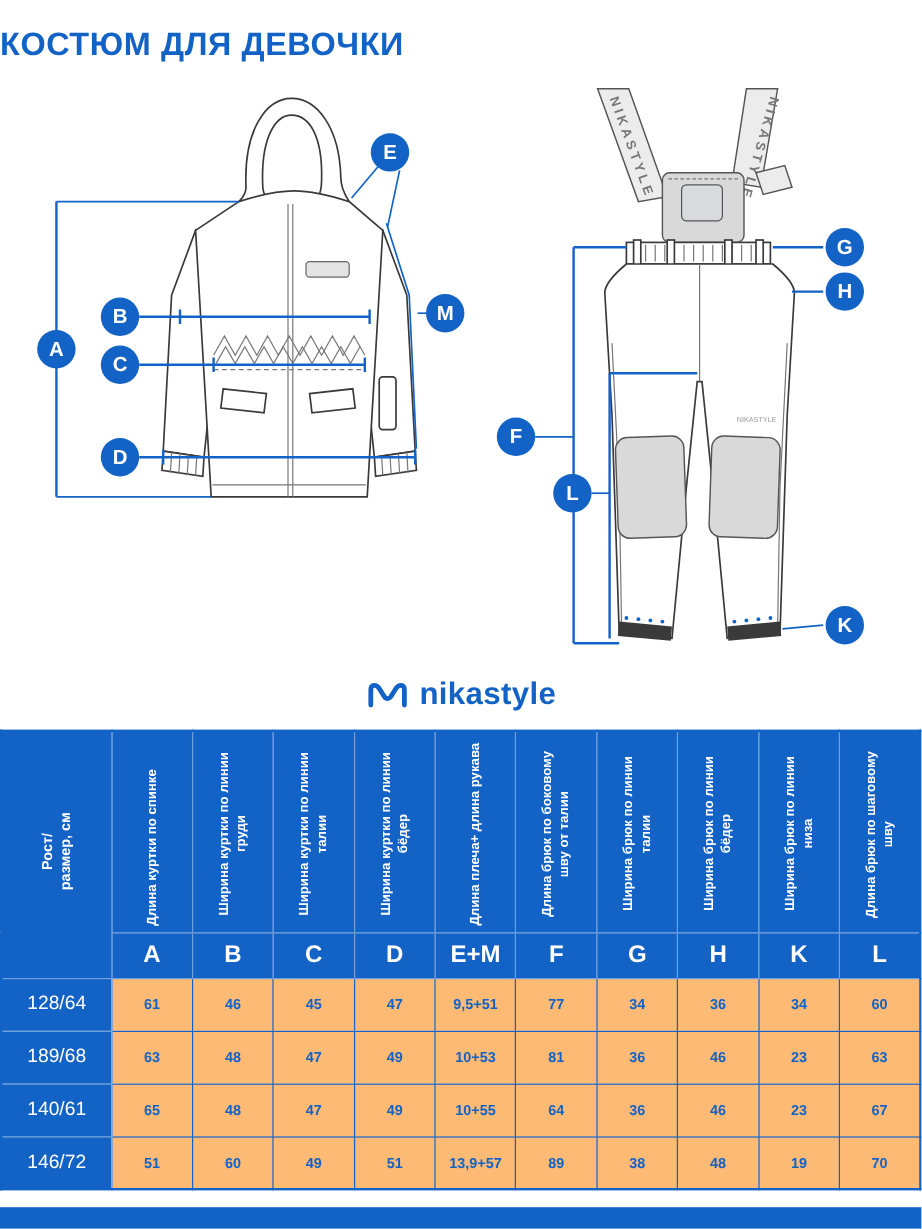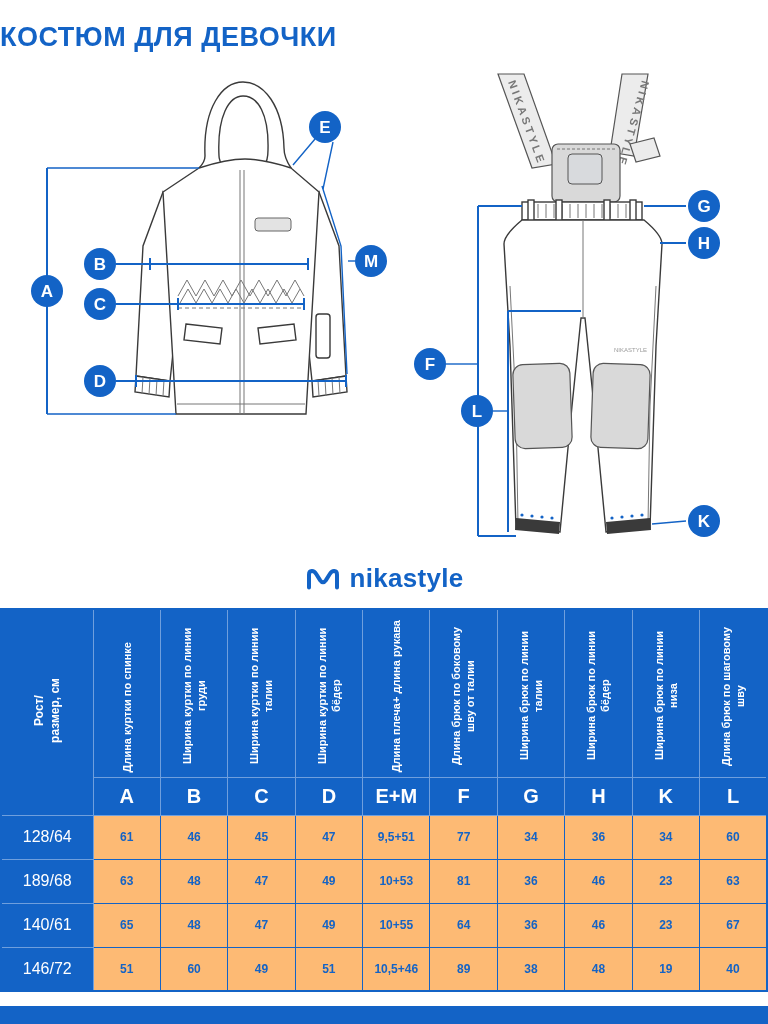--- a/index.html
+++ b/index.html
@@ -278,23 +278,23 @@
         <td>46</td>
         <td>23</td>
         <td>67</td>
       </tr>
       <tr>
         <th class="size-cell">146/72</th>
         <td>51</td>
         <td>60</td>
         <td>49</td>
         <td>51</td>
-        <td>10,5+46</td>
+        <td>13,9+57</td>
         <td>89</td>
         <td>38</td>
         <td>48</td>
         <td>19</td>
-        <td>40</td>
+        <td>70</td>
       </tr>
     </tbody>
   </table>
 
 <div class="footer-band"></div>
 
 </body></html>

